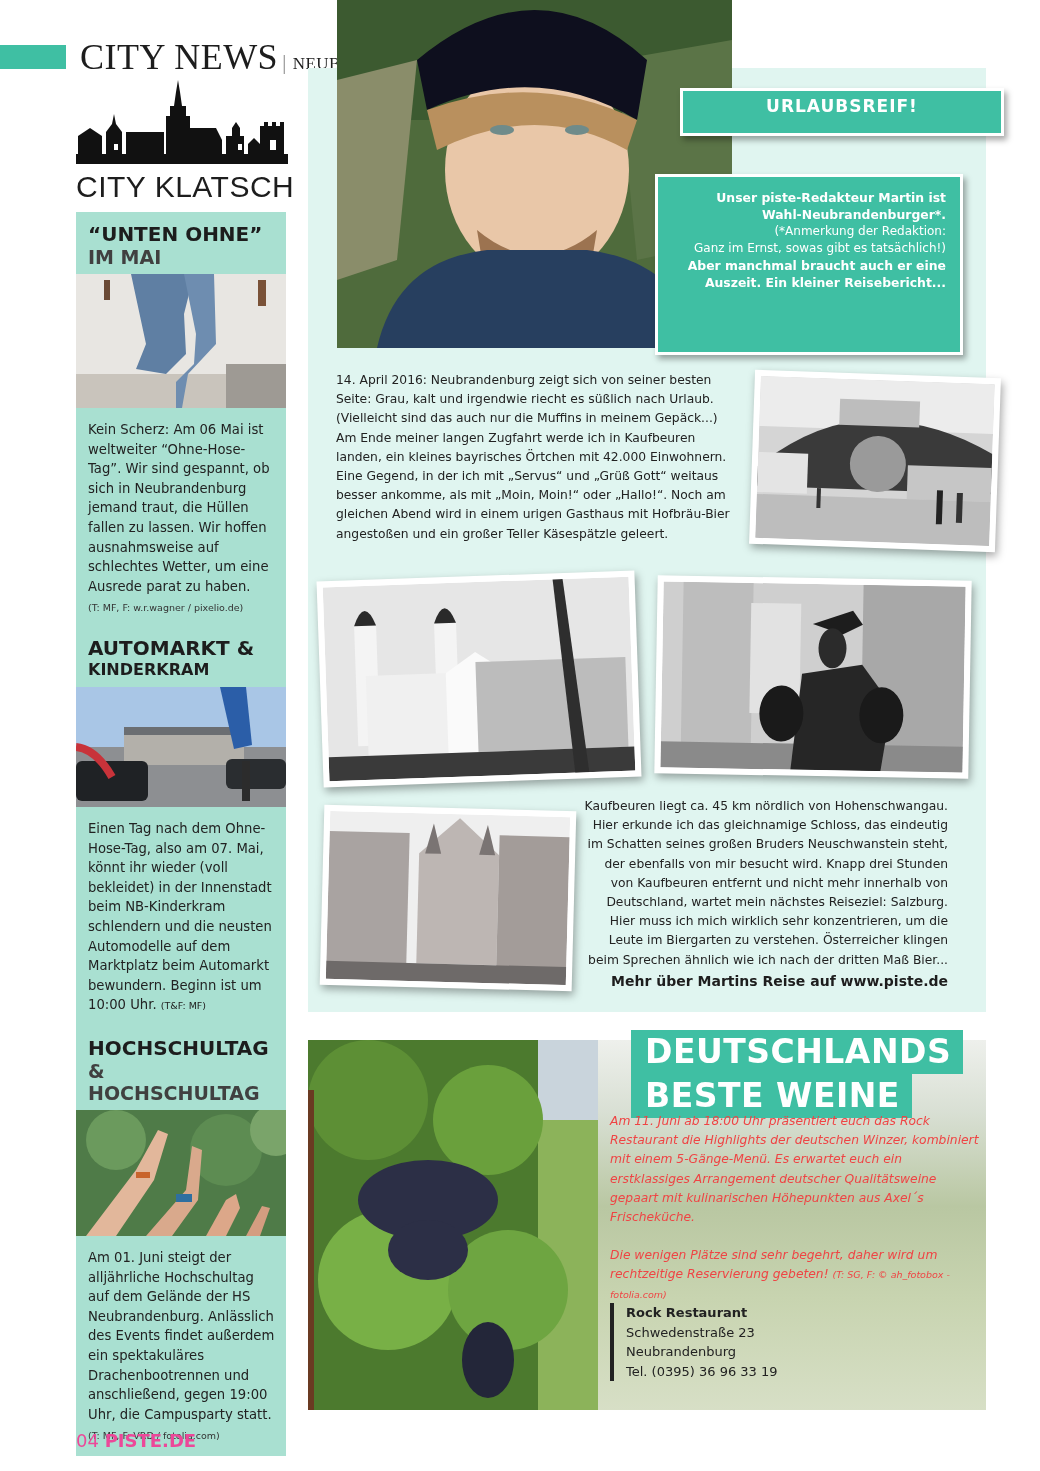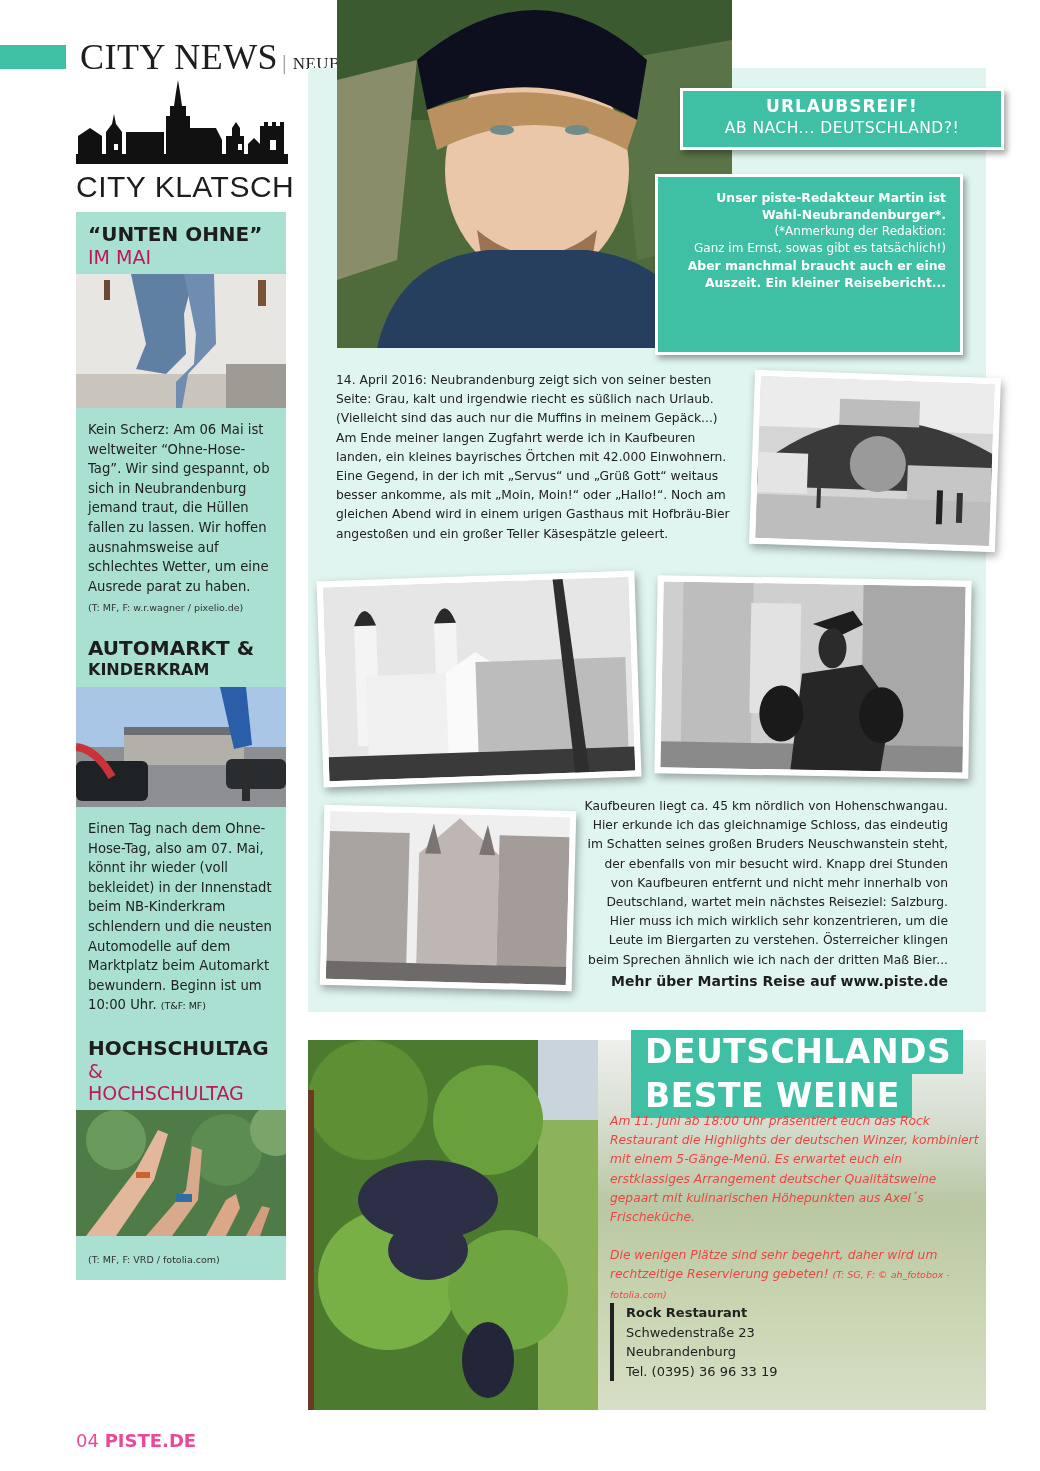--- a/index.html
+++ b/index.html
@@ -18,33 +18,33 @@
   .mint-panel { left: 308px; top: 68px; width: 678px; height: 944px; background: #e0f5f0; }
 
   
   .skyline { left: 76px; top: 80px; width: 212px; height: 88px; }
   .klatsch { left: 76px; top: 170px; width: 212px; font-family: "Liberation Sans", sans-serif; font-size: 30px; font-weight: 300; letter-spacing: 0.5px; color: #1d1d1d; white-space: nowrap; }
 
   
   .lbox { left: 76px; width: 210px; background: #a9e0d1; }
   .lbox-head { padding: 10px 10px 6px 12px; }
   .lbox-head .b { font-family: "DejaVu Sans", sans-serif; font-weight: bold; font-size: 20px; color: #1d1d1d; line-height: 24px; }
-  .lbox-head .r { font-size: 19px; color: #be185d; line-height: 22px; }
+  .lbox-head .r { font-size: 19px; color: #404040; line-height: 22px; font-weight: bold; }
   .lbox-head .bs { font-weight: bold; font-size: 16px; color: #1d1d1d; }
   .lbox-img { width: 210px; }
   .lbox-text { padding: 12px 10px 10px 12px; font-size: 13.2px; line-height: 19.6px; color: #222; }
   .lbox-credit { font-size: 9.5px; color: #333; margin-top: 2px; }
   .small-inline { font-size: 9.5px; }
 
   
   .photo { overflow: hidden; }
   .photo-frame { background: #fff; padding: 6px; box-shadow: 2px 4px 8px rgba(0,0,0,0.35); }
 
   
-  .callout1 { left: 680px; top: 88px; width: 324px; height: 62px; background: #3fbfa3; border: 3px solid #fff; box-shadow: 3px 4px 6px rgba(0,0,0,0.35); text-align: center; color: #fff; padding-top: 4px; }
+  .callout1 { left: 680px; top: 88px; width: 324px; height: 48px; background: #3fbfa3; border: 3px solid #fff; box-shadow: 3px 4px 6px rgba(0,0,0,0.35); text-align: center; color: #fff; padding-top: 4px; }
   .callout1 .t1 { font-weight: bold; font-size: 17px; letter-spacing: 1px; line-height: 22px; }
   .callout1 .t2 { font-size: 15.5px; letter-spacing: 0.5px; line-height: 22px; }
   .callout2 { left: 655px; top: 174px; width: 308px; height: 181px; background: #3fbfa3; border: 3px solid #fff; box-shadow: 3px 4px 6px rgba(0,0,0,0.35); color: #fff; text-align: right; padding: 12px 14px 0 10px; font-size: 12px; line-height: 17px; }
   .callout2 .bold { font-weight: bold; font-size: 12.4px; }
 
   
   .art1 { left: 336px; top: 371px; width: 400px; font-size: 12.3px; line-height: 19.2px; color: #222; }
   .art2 { left: 582px; top: 797px; width: 366px; font-size: 12.3px; line-height: 19.2px; color: #222; text-align: right; }
   .more-link { font-weight: bold; font-size: 14px; color: #1d1d1d; text-align: right; margin-top: 2px; }
 
@@ -152,20 +152,21 @@
       <circle cx="200" cy="20" r="26" fill="#7aa46a"></circle>
       <path d="M10 126 L60 60 L82 20 L92 24 L78 70 L40 126 Z" fill="#e2b79b"></path>
       <path d="M70 126 L110 80 L116 36 L126 40 L122 90 L96 126 Z" fill="#d9a98c"></path>
       <path d="M130 126 L150 90 L160 84 L164 98 L150 126 Z" fill="#dca789"></path>
       <path d="M170 126 L186 96 L194 98 L184 126 Z" fill="#d49d80"></path>
       <rect x="100" y="84" width="16" height="8" fill="#2f6fa0"></rect>
       <rect x="60" y="62" width="14" height="6" fill="#c8642c"></rect>
     </svg>
   </div>
   <div class="lbox-text">
+    <span>Am 01. Juni steigt der alljährliche Hochschultag auf dem Gelände der HS Neubrandenburg. Anlässlich des Events findet außerdem ein spektakuläres Drachenbootrennen und anschließend, gegen 19:00 Uhr, die Campusparty statt.</span>
     <div class="lbox-credit">(T: MF, F: VRD / fotolia.com)</div>
   </div>
 </div>
 
 <div class="abs photo" style="left:337px; top:0; width:395px; height:348px;">
   <svg width="395" height="348" viewBox="0 0 395 348">
     <rect width="395" height="348" fill="#4f6b3c"></rect>
     <rect x="0" y="0" width="395" height="120" fill="#3c5a30"></rect>
     <path d="M0 80 L80 60 L60 260 L0 280 Z" fill="#8a8d6a"></path>
     <path d="M280 60 L395 40 L395 240 L300 260 Z" fill="#5b7447"></path>
@@ -174,21 +175,20 @@
     <path d="M90 110 Q200 70 300 120 L290 150 Q200 100 100 150 Z" fill="#b9905e"></path>
     <path d="M140 230 Q200 280 260 230 L255 260 Q200 300 145 260 Z" fill="#9c7350"></path>
     <path d="M40 348 Q60 260 150 250 L250 250 Q340 260 370 348 Z" fill="#273f5f"></path>
     <ellipse cx="165" cy="130" rx="12" ry="5" fill="#6f8b8a"></ellipse>
     <ellipse cx="240" cy="130" rx="12" ry="5" fill="#6f8b8a"></ellipse>
   </svg>
 </div>
 
 <div class="abs callout1">
   <div class="t1">URLAUBSREIF!</div>
-  <div class="t2">AB NACH... DEUTSCHLAND?!</div>
 </div>
 <div class="abs callout2">
   <div class="bold">Unser piste-Redakteur Martin ist</div>
   <div class="bold">Wahl-Neubrandenburger*.</div>
   <div>(*Anmerkung der Redaktion:</div>
   <div>Ganz im Ernst, sowas gibt es tatsächlich!)</div>
   <div class="bold">Aber manchmal braucht auch er eine</div>
   <div class="bold">Auszeit. Ein kleiner Reisebericht...</div>
 </div>
 

